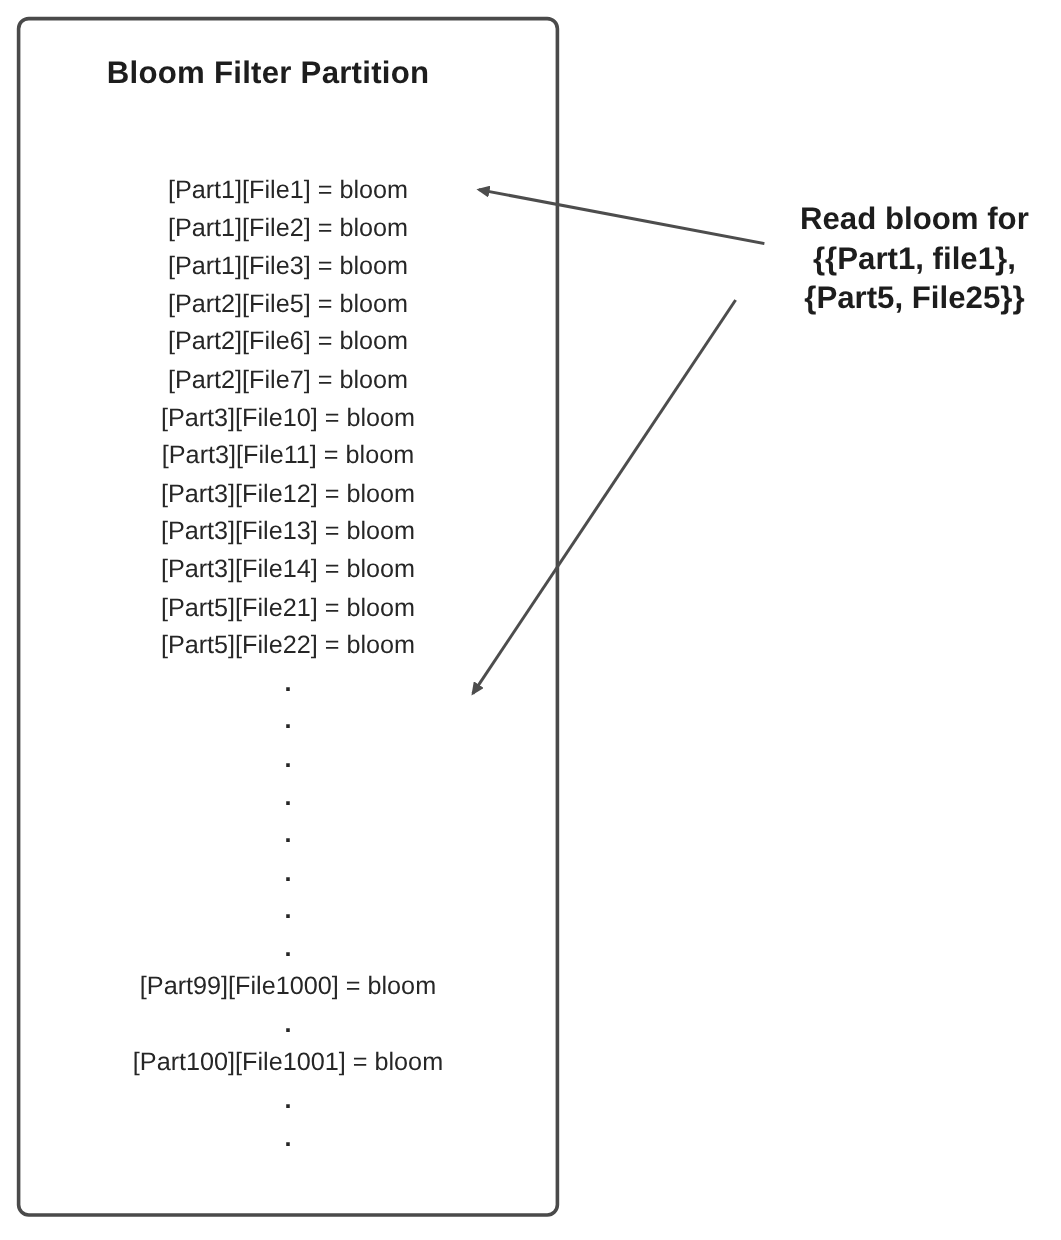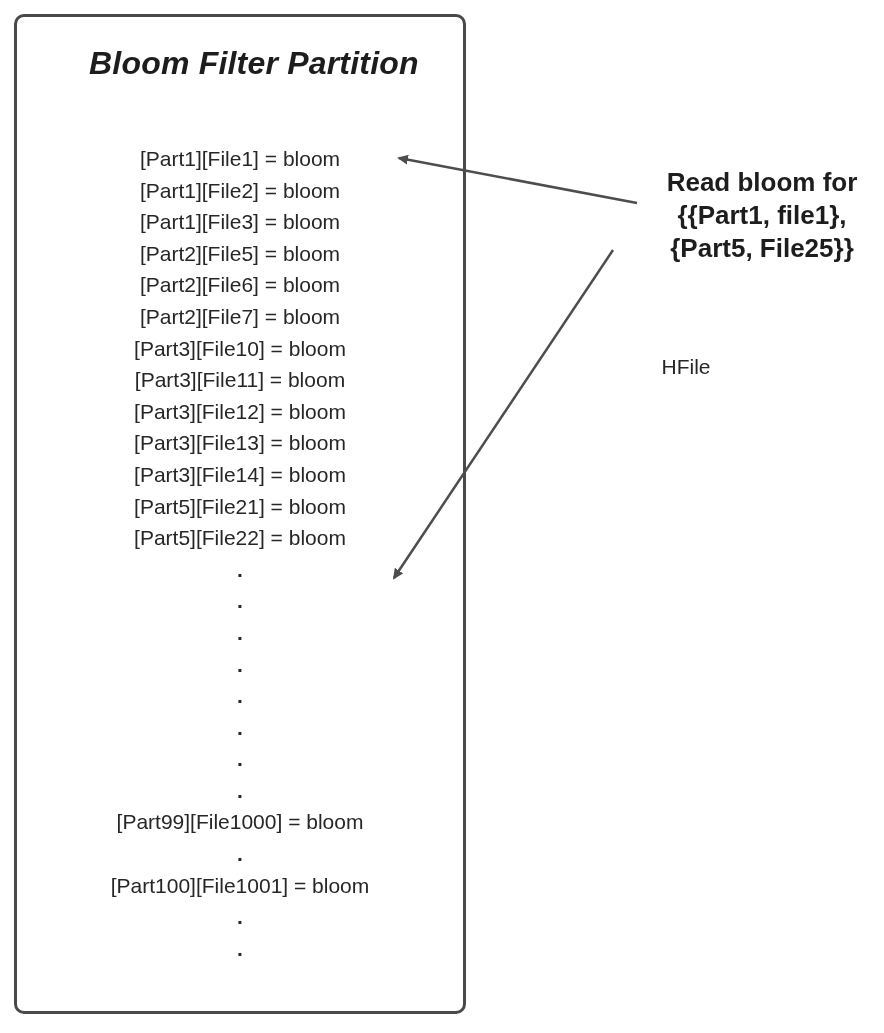--- a/index.html
+++ b/index.html
@@ -23,25 +23,24 @@
     height: 1000px;
     border: 3px solid #4a4a4a;
     border-radius: 10px;
     box-sizing: border-box;
     background: #ffffff;
   }
   .box-title {
     position: absolute;
     left: 72px;
     top: 28px;
-    font-size: 32px;
+    font-size: 26px;
     font-weight: bold;
     color: #1d1d1d;
     letter-spacing: 0.2px;
-    font-style: italic;
   }
   .entries {
     position: absolute;
     left: 0;
     right: 0;
     top: 126px;
     text-align: center;
     font-size: 21px;
     line-height: 31.6px;
     color: #262626;
@@ -89,21 +88,20 @@
     <div class="entries" id="entry-list"><div class="entry-line">[Part1][File1] = bloom</div><div class="entry-line">[Part1][File2] = bloom</div><div class="entry-line">[Part1][File3] = bloom</div><div class="entry-line">[Part2][File5] = bloom</div><div class="entry-line">[Part2][File6] = bloom</div><div class="entry-line">[Part2][File7] = bloom</div><div class="entry-line">[Part3][File10] = bloom</div><div class="entry-line">[Part3][File11] = bloom</div><div class="entry-line">[Part3][File12] = bloom</div><div class="entry-line">[Part3][File13] = bloom</div><div class="entry-line">[Part3][File14] = bloom</div><div class="entry-line">[Part5][File21] = bloom</div><div class="entry-line">[Part5][File22] = bloom</div><div class="entry-line dot-line">.</div><div class="entry-line dot-line">.</div><div class="entry-line dot-line">.</div><div class="entry-line dot-line">.</div><div class="entry-line dot-line">.</div><div class="entry-line dot-line">.</div><div class="entry-line dot-line">.</div><div class="entry-line dot-line">.</div><div class="entry-line">[Part99][File1000] = bloom</div><div class="entry-line dot-line">.</div><div class="entry-line">[Part100][File1001] = bloom</div><div class="entry-line dot-line">.</div><div class="entry-line dot-line">.</div></div>
   </div>
 
   <div class="annotation-read">
     <div>Read bloom for</div>
     <div>{{Part1, file1},</div>
     <div>{Part5, File25}}</div>
   </div>
 
   <div class="annotation-pointed">
-    <div>HFile</div>
   </div>
 
   <svg class="arrows" viewBox="0 0 884 1033" xmlns="http://www.w3.org/2000/svg">
     <defs>
       <marker id="arrowhead" markerWidth="11" markerHeight="10" refX="9" refY="5" orient="auto" markerUnits="userSpaceOnUse">
         <path d="M0,0 L11,5 L0,10 Z" fill="#4d4d4d"></path>
       </marker>
     </defs>
     <line x1="637" y1="203" x2="399" y2="158" stroke="#4d4d4d" stroke-width="2.5" marker-end="url(#arrowhead)"></line>
     <line x1="613" y1="250" x2="394" y2="578" stroke="#4d4d4d" stroke-width="2.5" marker-end="url(#arrowhead)"></line>

